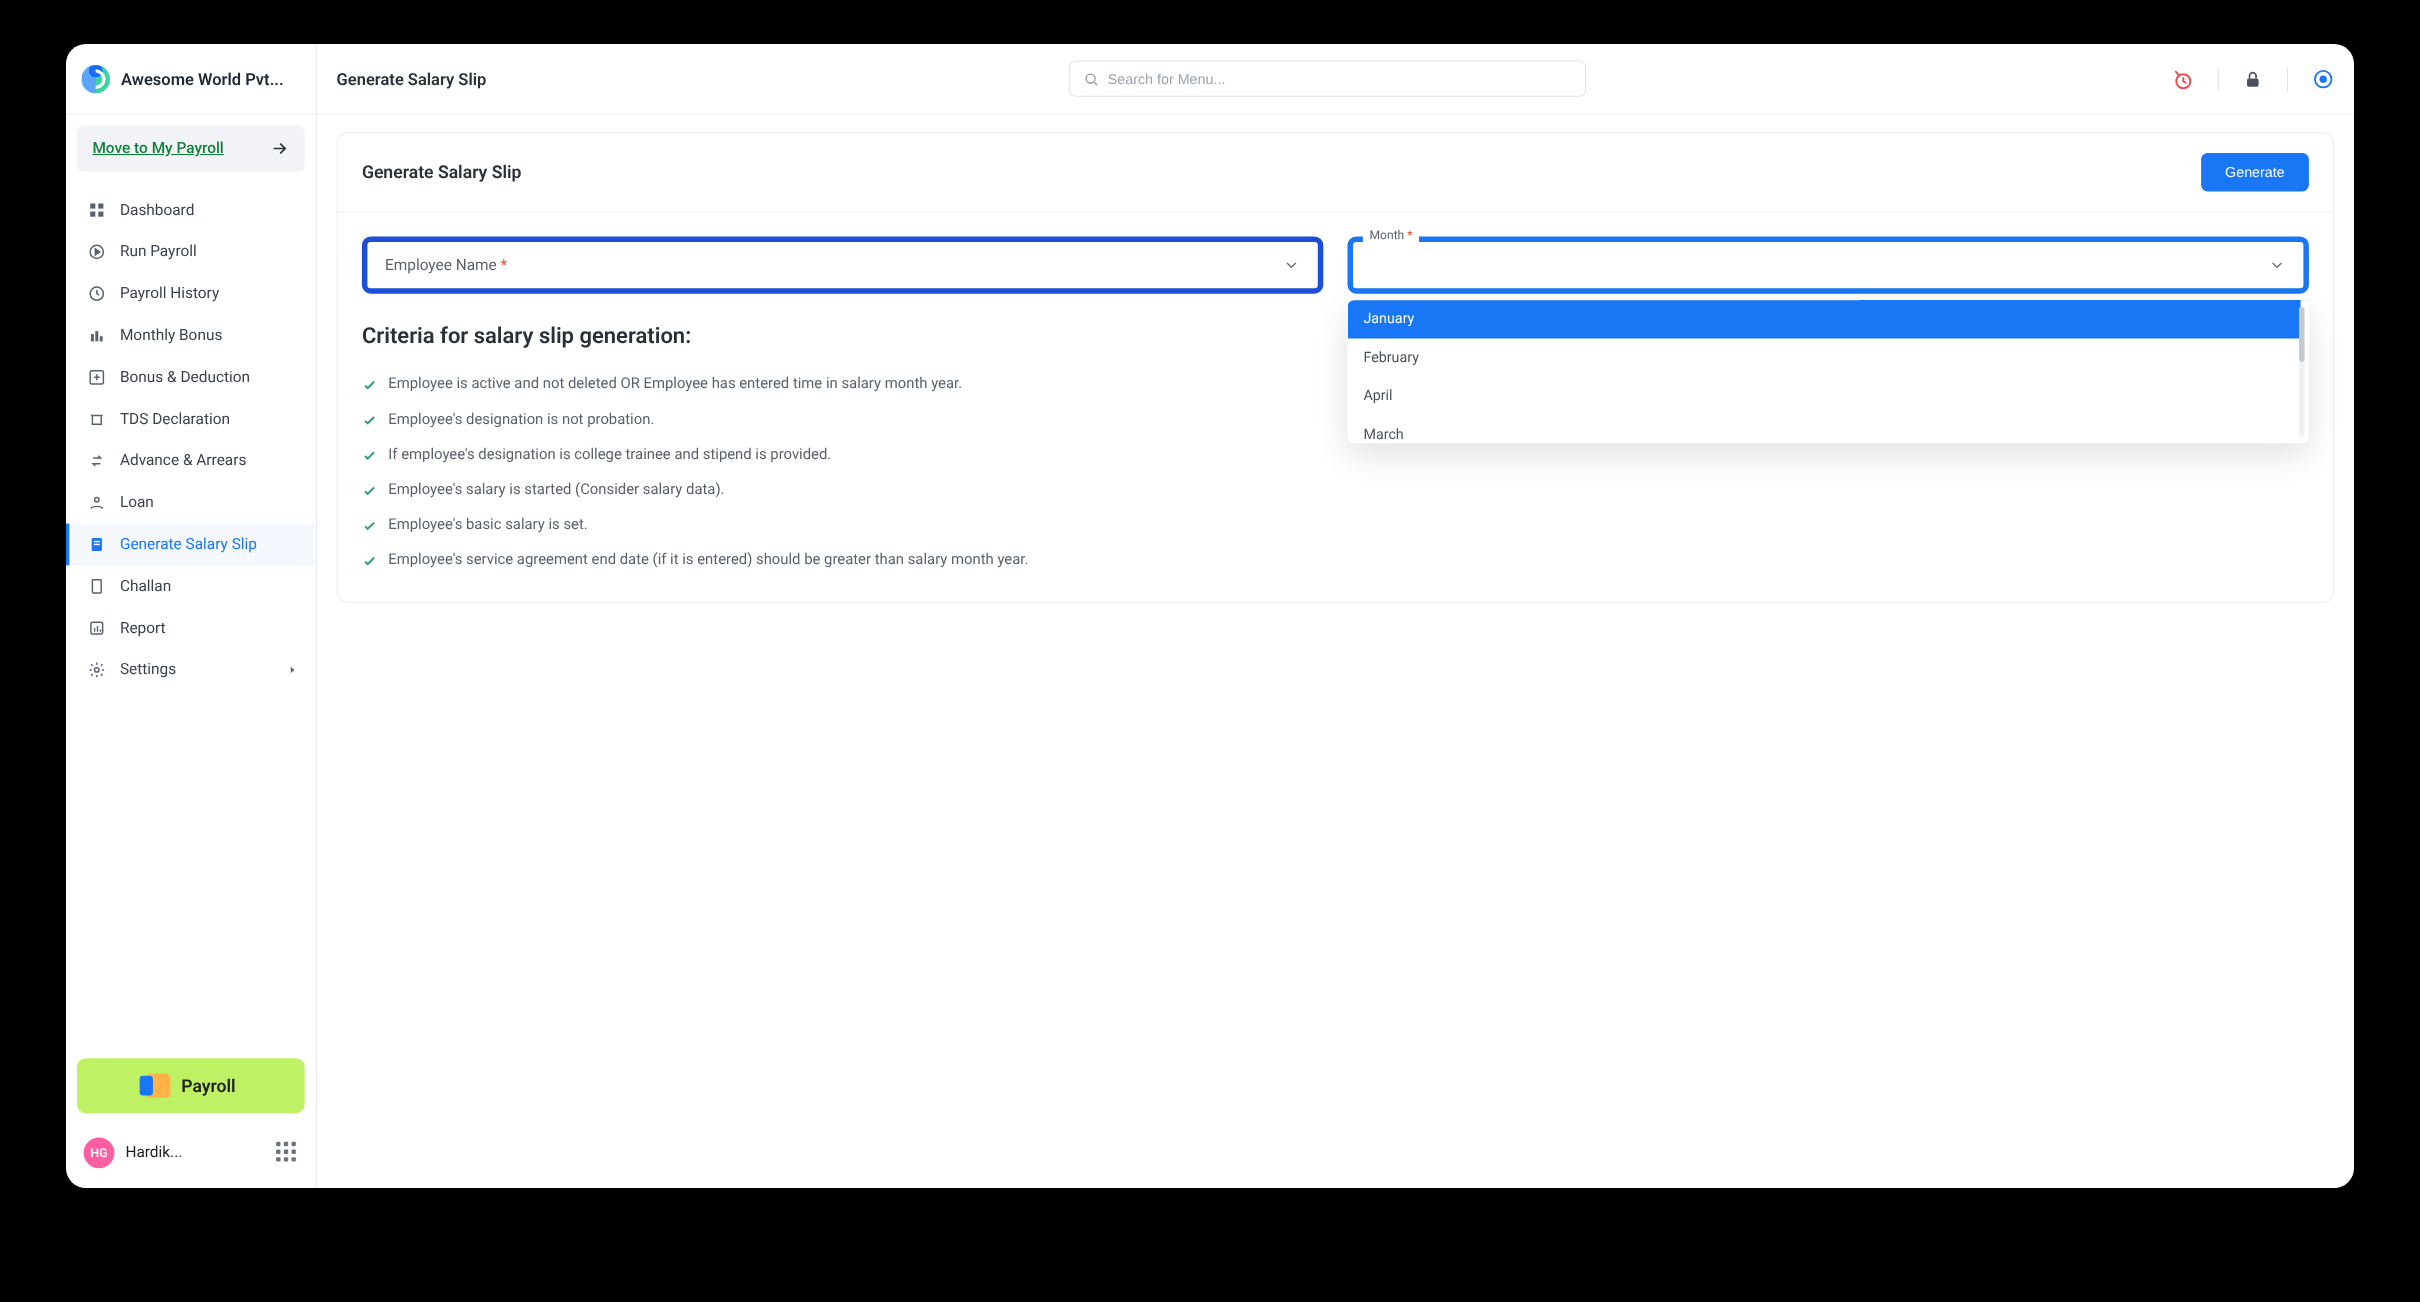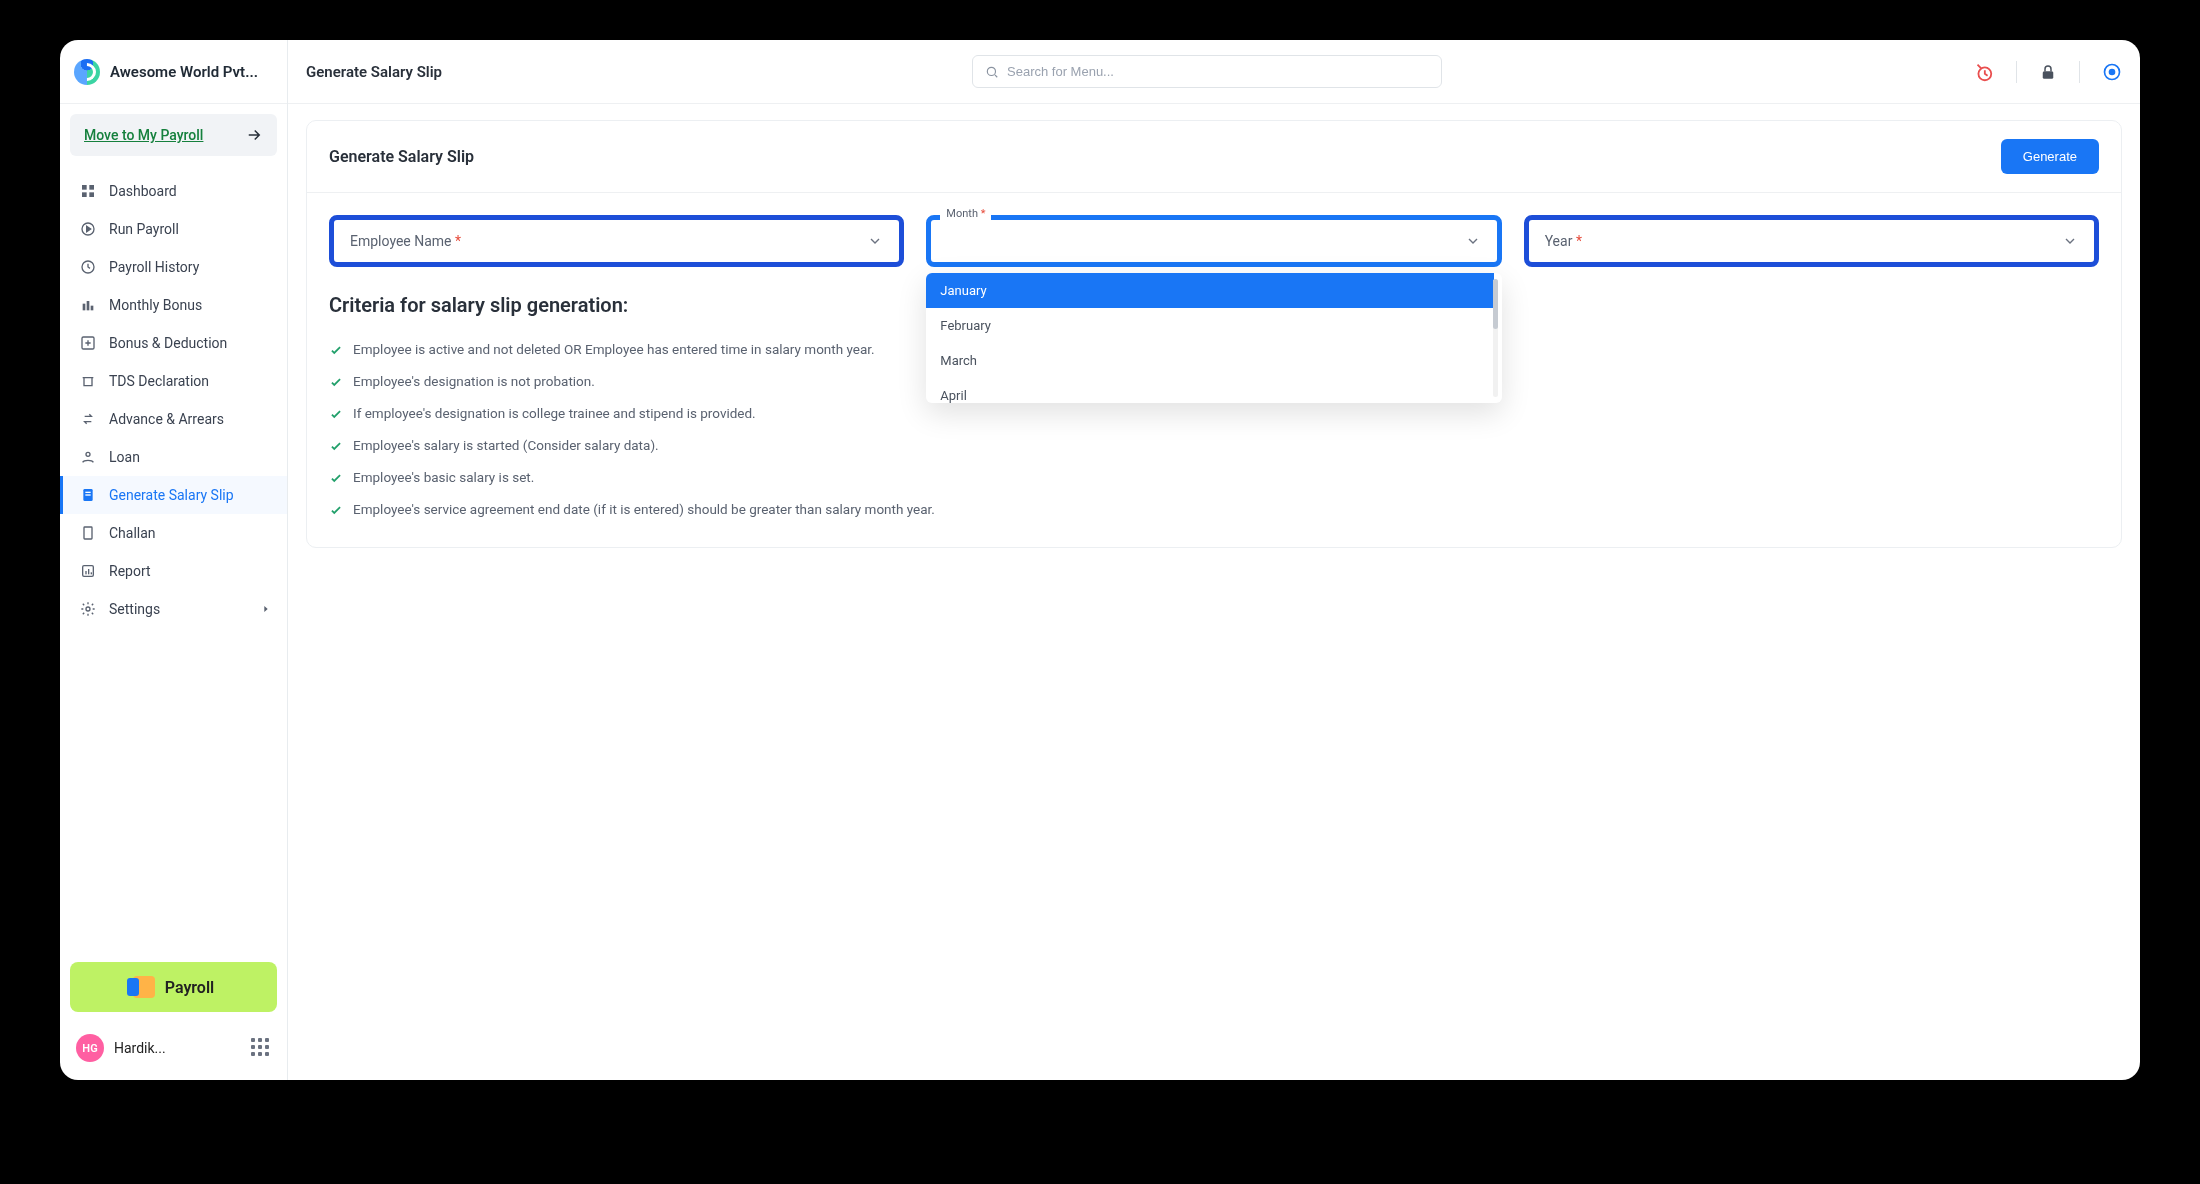--- a/index.html
+++ b/index.html
@@ -439,37 +439,29 @@
               <div class="select-box focused">
                 <span></span>
                 <svg width="16" height="16" viewBox="0 0 24 24" fill="none" stroke="#6b7280" stroke-width="2">
                     <path d="M6 9l6 6 6-6"></path>
                   </svg>
               </div>
               <div class="dropdown">
                 <div class="dropdown-inner">
                   <div class="dropdown-item highlight">January</div>
                   <div class="dropdown-item">February</div>
+                  <div class="dropdown-item">April</div>
                   <div class="dropdown-item">March</div>
-                  <div class="dropdown-item">April</div>
                 </div>
                 <div class="dropdown-scroll-track">
                   <div class="dropdown-scroll-thumb"></div>
                 </div>
               </div>
             </div>
 
-            <div class="field">
-              <div class="select-box">
-                <span><span>Year</span> <span class="req">*</span></span>
-                <svg width="16" height="16" viewBox="0 0 24 24" fill="none" stroke="#6b7280" stroke-width="2">
-                    <path d="M6 9l6 6 6-6"></path>
-                  </svg>
-              </div>
-            </div>
 
           </div>
 
           <div class="criteria-title">Criteria for salary slip generation:</div>
           <ul class="criteria-list">
             <li>
               <svg class="check" width="14" height="14" viewBox="0 0 24 24" fill="none" stroke="currentColor" stroke-width="3">
                   <path d="M5 13l4 4L19 7"></path>
                 </svg>
               <span>Employee is active and not deleted OR Employee has entered time in salary month year.</span>

